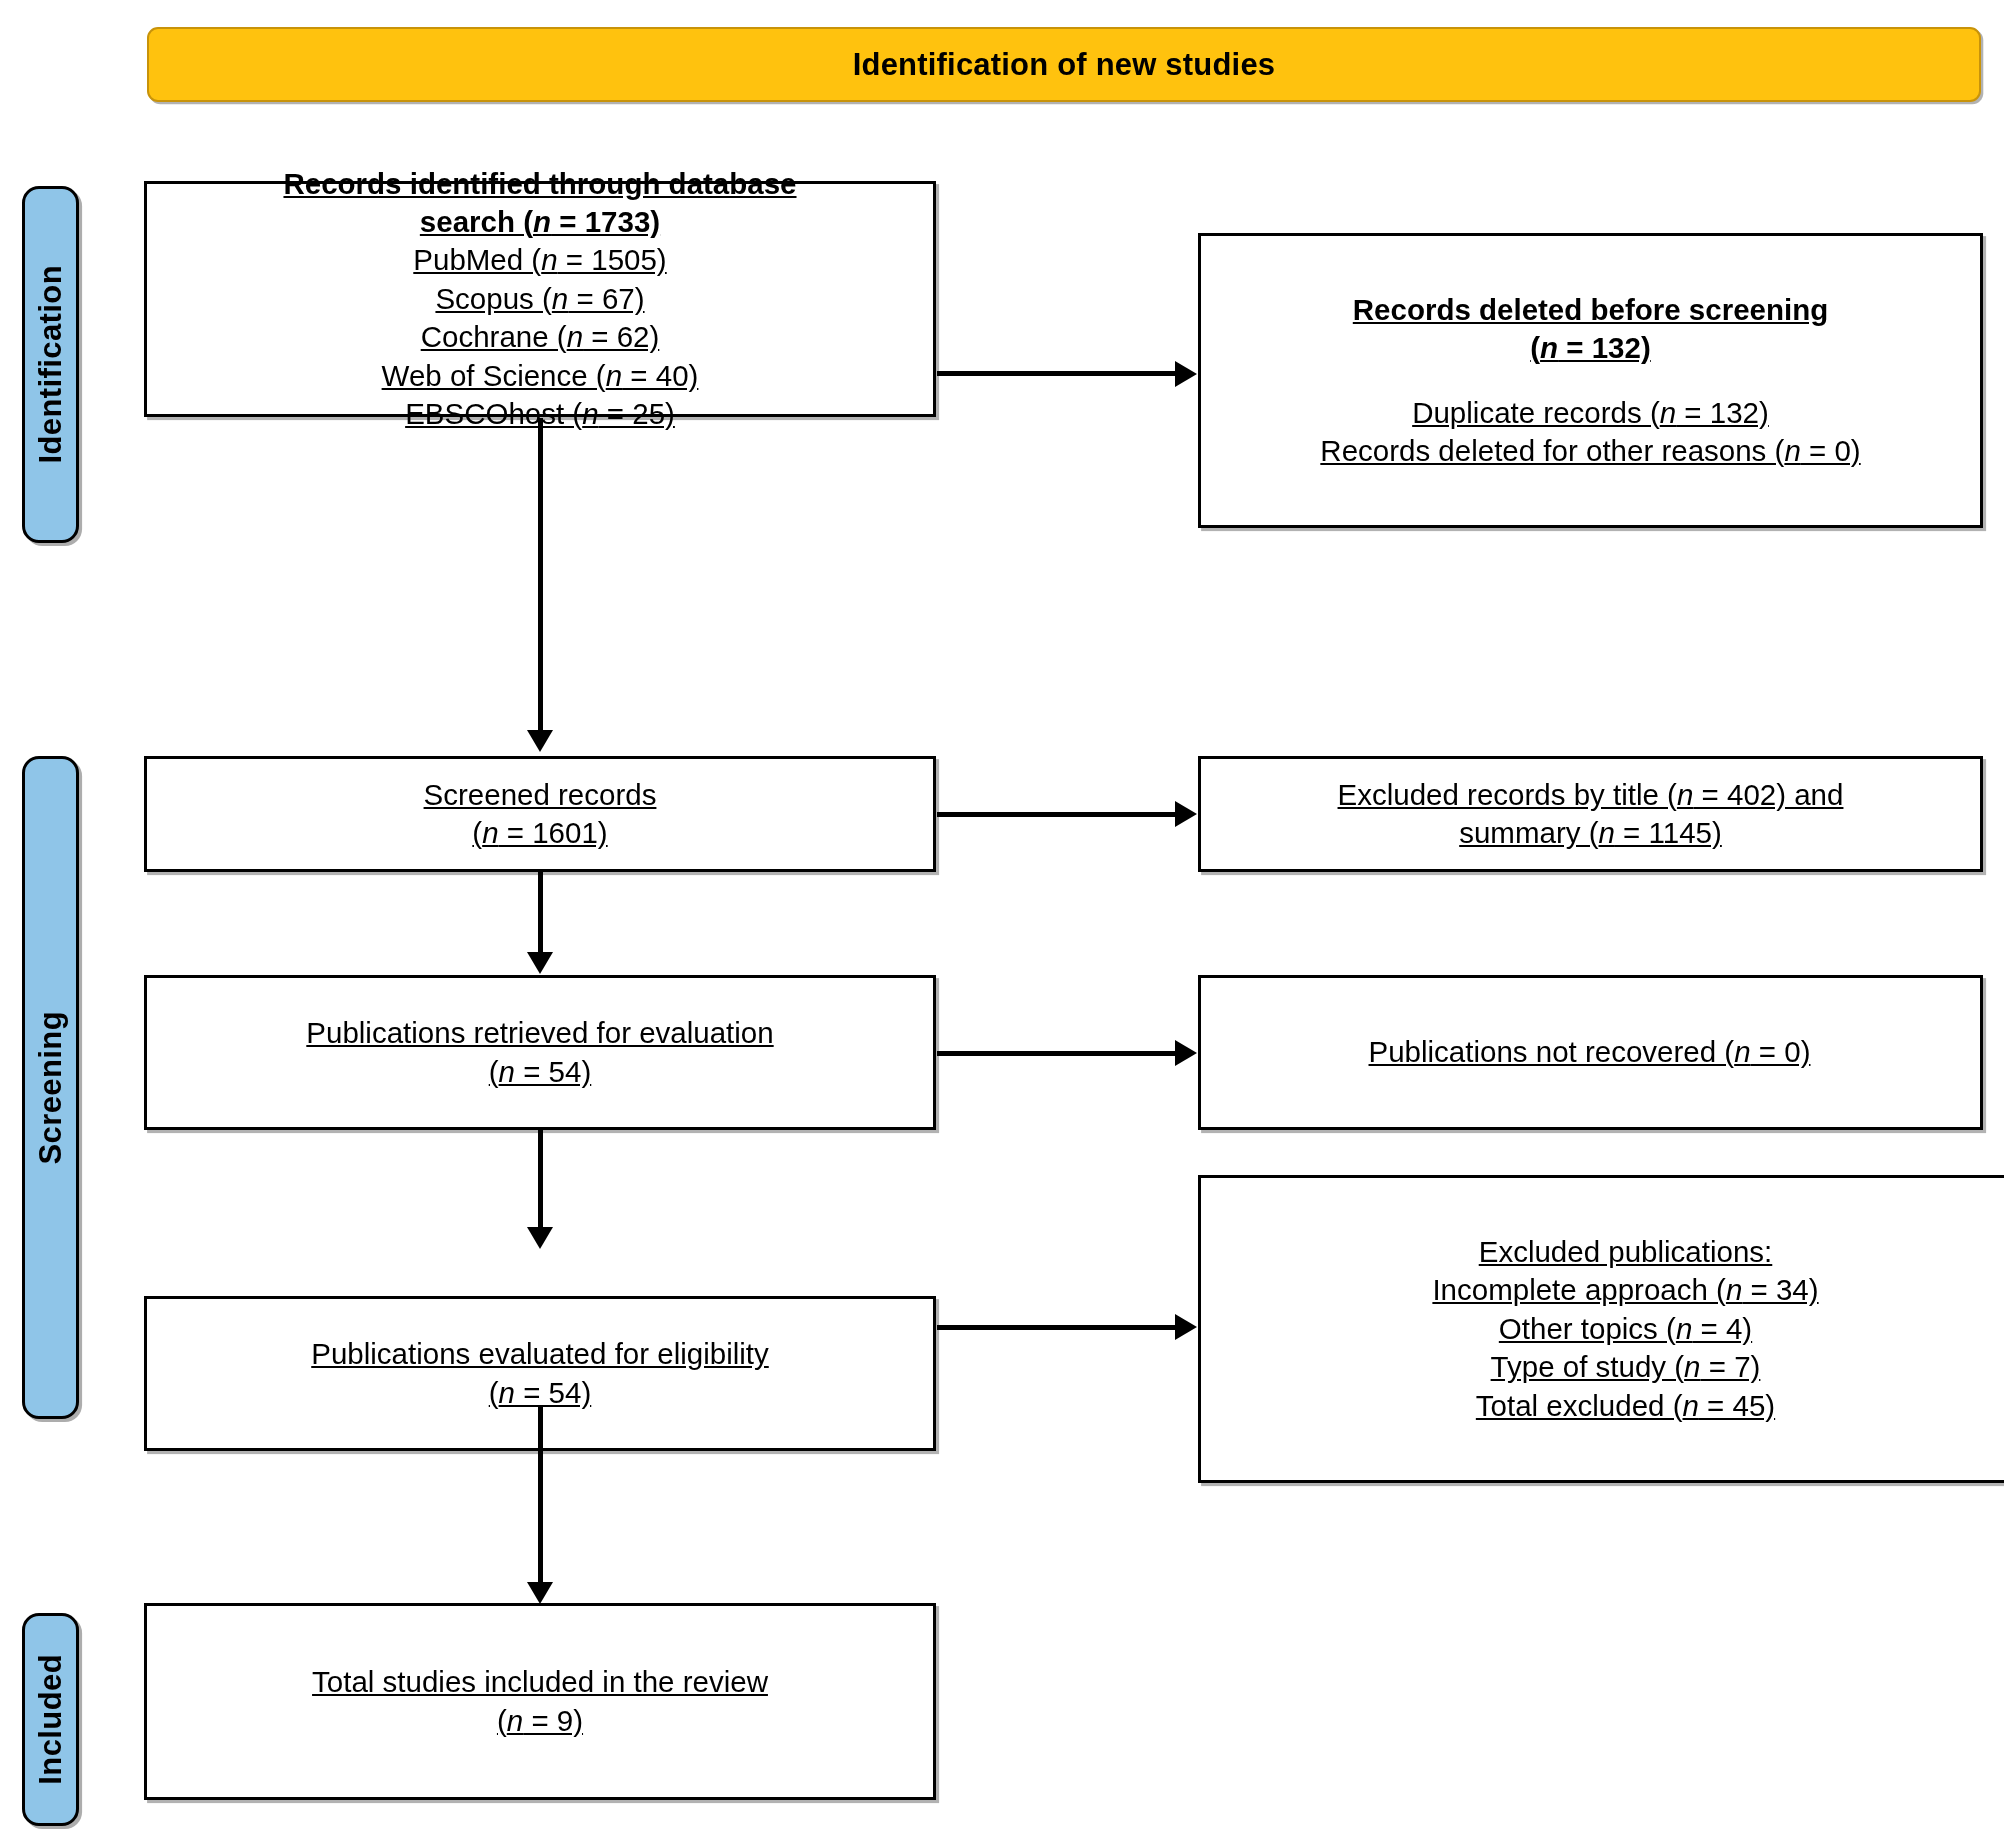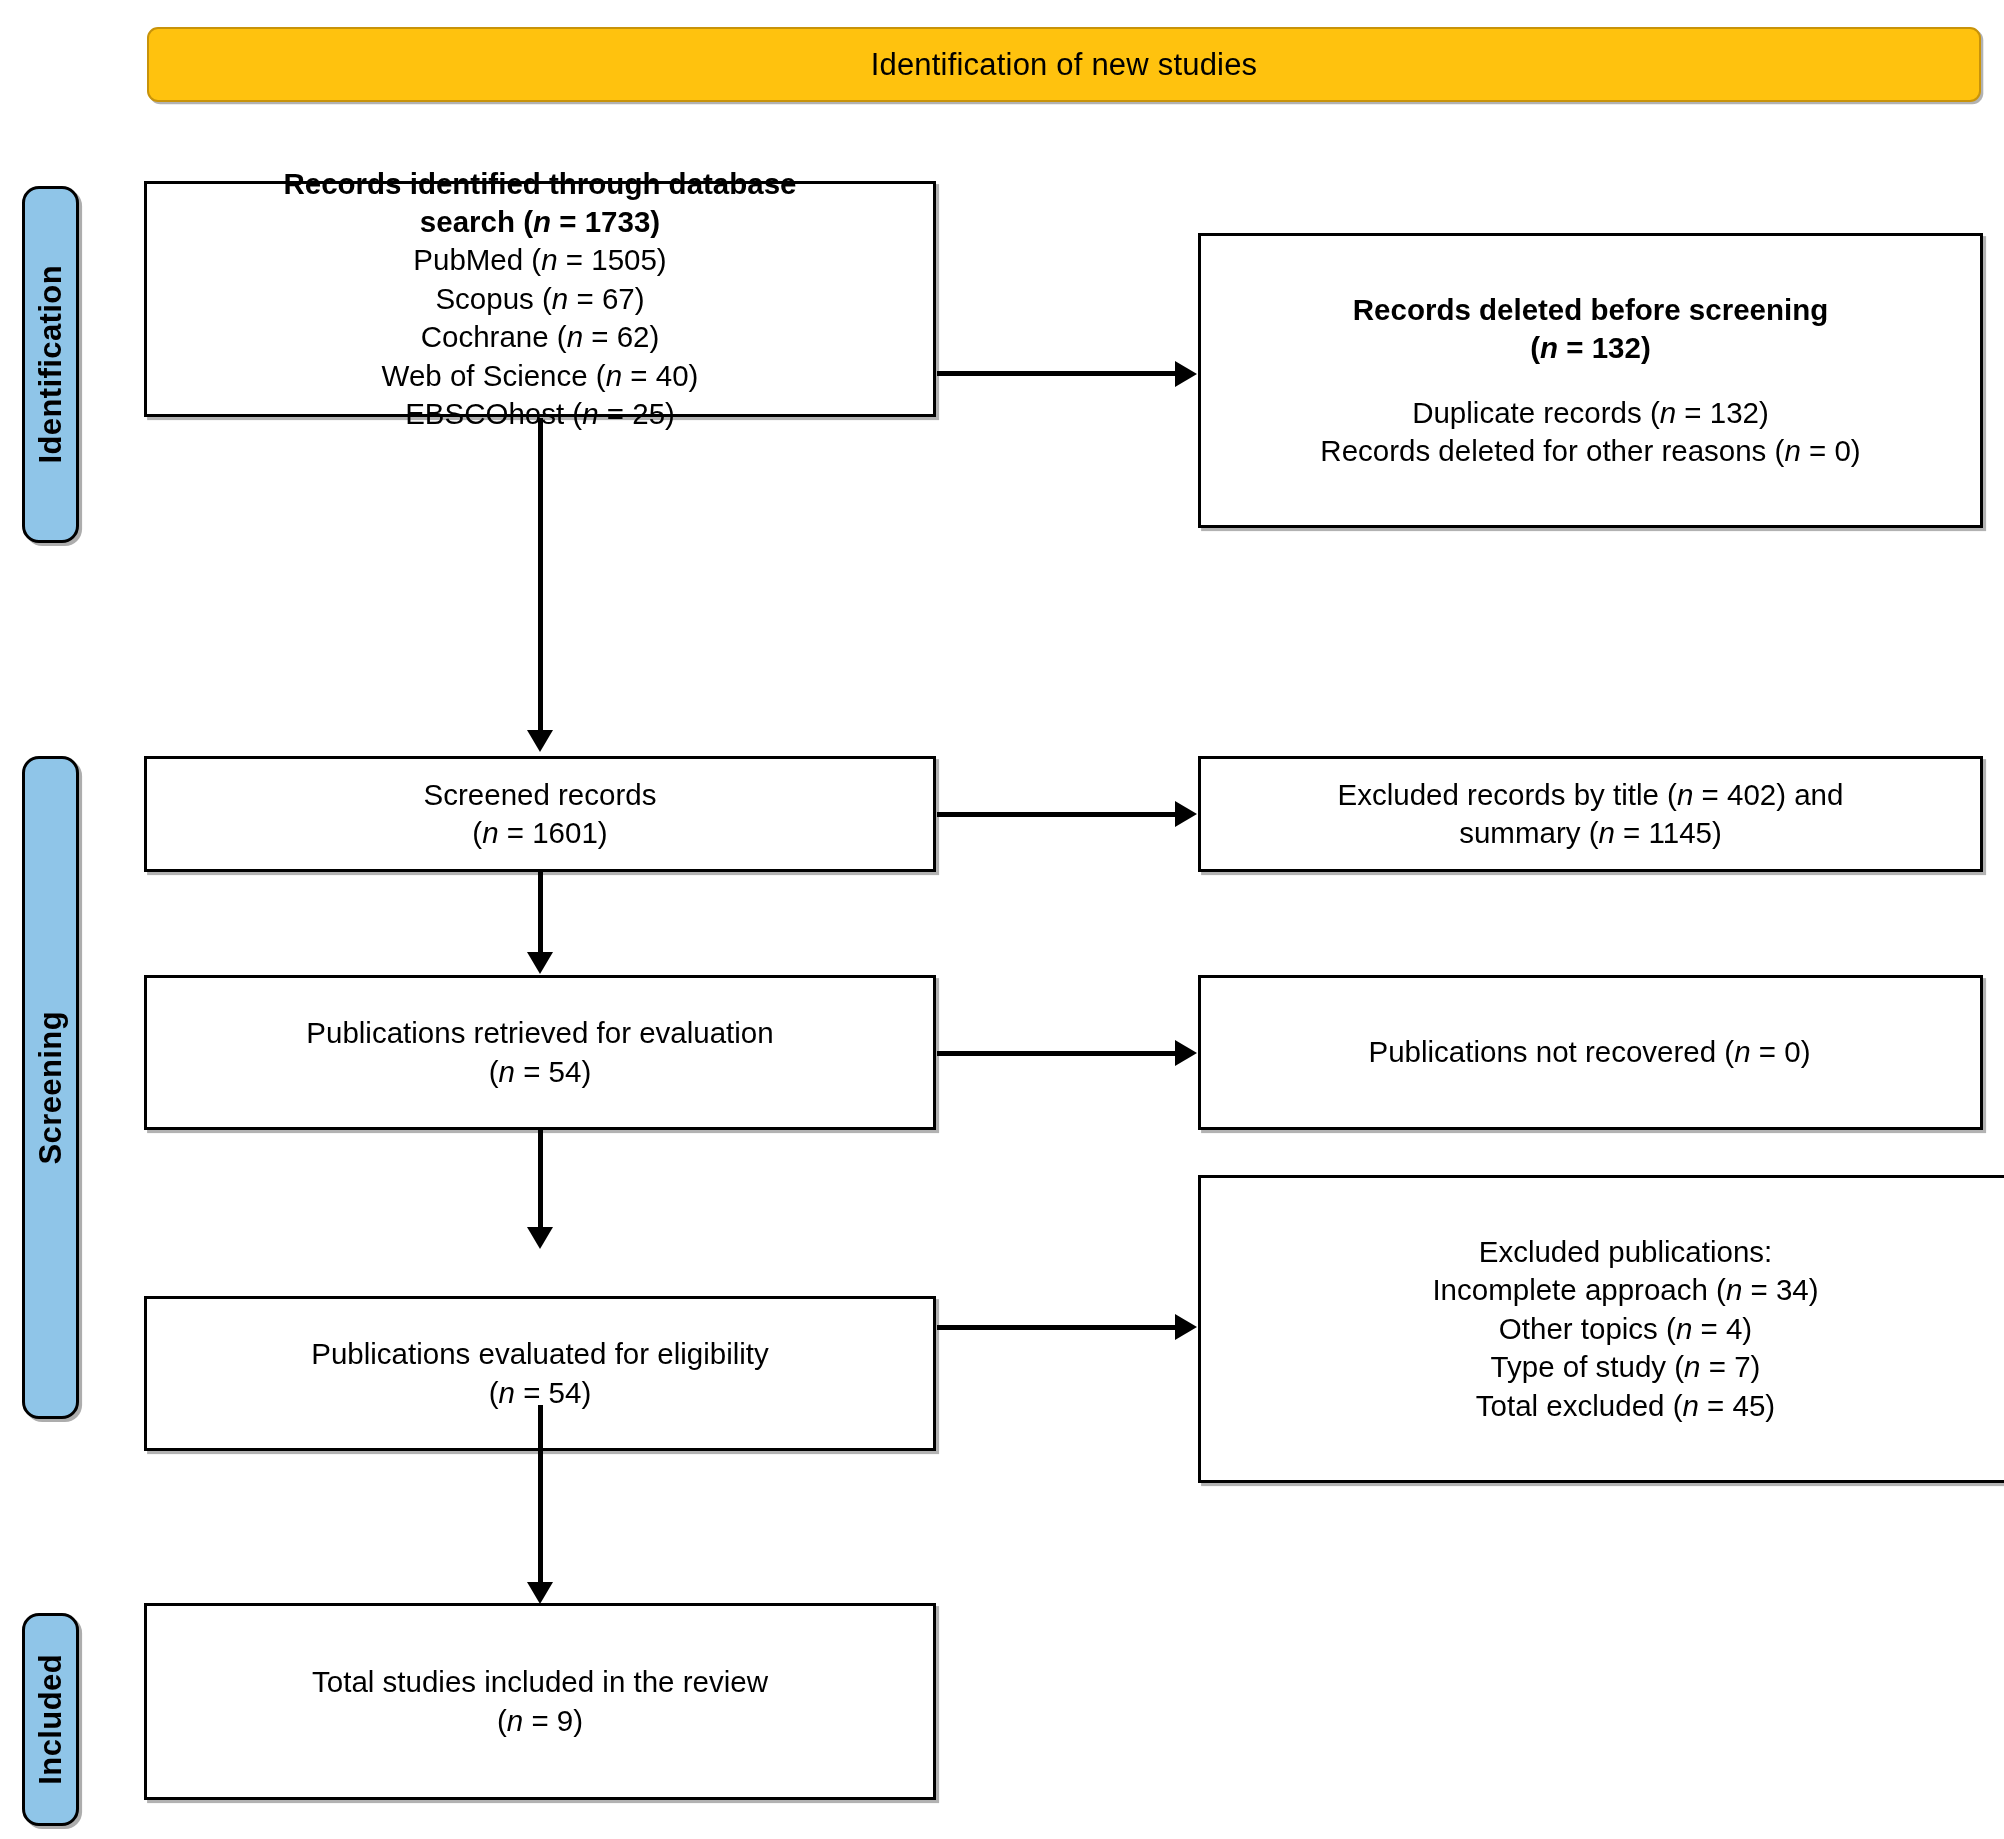--- a/index.html
+++ b/index.html
@@ -22,21 +22,21 @@
     width:1834px; height:75px;
     background:#FFC20E;
     border:2.3px solid #C8930A;
     border-radius:11px;
     box-shadow:2.3px 2.3px 0 rgba(0,0,0,.30);
     display:flex; align-items:center; justify-content:center;
     box-sizing:border-box;
   }
   .banner-text{
     font-size:31px;
-    font-weight:normal;
+    font-weight:bold;
     color:#000;
     letter-spacing:0.2px;
   }
 
   
   .pill{
     position:absolute;
     background:#8FC5E8;
     border:3.1px solid #000000;
     border-radius:17px;
@@ -69,20 +69,21 @@
     align-items:center;
     justify-content:center;
     text-align:center;
     padding:7.8px 14px;
   }
   .box .ln{
     font-size:29.5px;
     line-height:1.30;
     color:#000;
     white-space:nowrap;
+    text-decoration:underline;
   }
   .box .ln.b{ font-weight:bold; }
   .box .gap{ height:26px; }
   i.n{ font-style:italic; }
 
   
   #box-identified { left:144px;  top:181px;  width:792px; height:236px; }
   #box-screened   { left:144px;  top:756px;  width:792px; height:116px; }
   #box-retrieved  { left:144px;  top:975px; width:792px; height:155px; }
   #box-evaluated  { left:144px;  top:1250px; width:792px; height:155px;margin-top:46px; }

